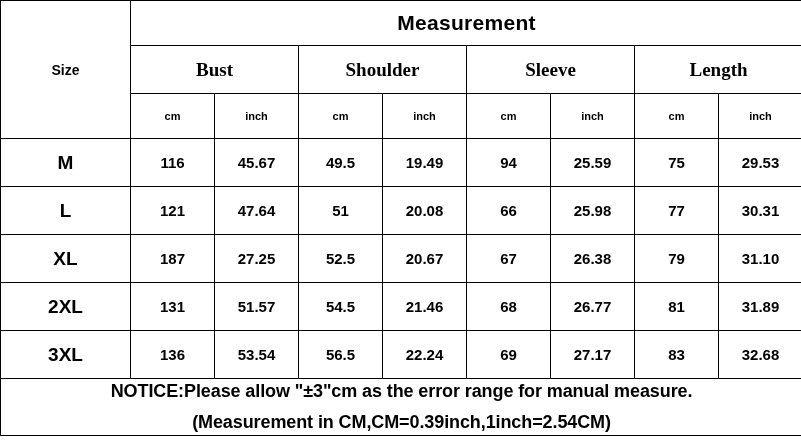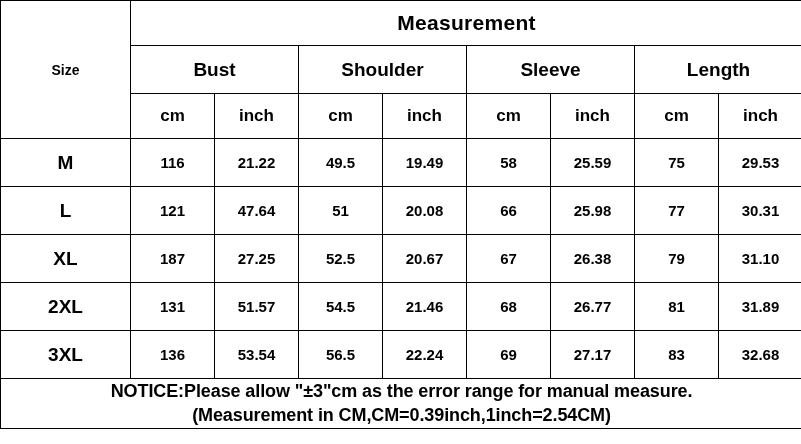--- a/index.html
+++ b/index.html
@@ -40,42 +40,44 @@
     height: 44px;
     letter-spacing: 0.3px;
   }
   .hdr-size {
     font-size: 14px;
     width: 130px;
   }
   .hdr-group {
     font-size: 19px;
     height: 47px;
+    font-family: Liberation Serif, serif;
   }
   .hdr-unit {
-    font-size: 17px;
+    font-size: 11px;
     height: 44px;
   }
   .data-row td {
     font-size: 15px;
     height: 47px;
   }
   .data-row .size-cell {
     font-size: 19px;
   }
   .notice {
     font-size: 18px;
     font-weight: bold;
     text-align: center;
     line-height: 1.35;
     padding: 4px 0 2px 0;
     letter-spacing: -0.1px;
   }
   .notice .line2 {
     display: block;
+    margin-top: 7px;
   }
   
   col.c-size   { width: 130px; }
   col.c-unit   { width: 84px; }
 </style>
 </head>
 <body>
 
 <div class="sheet">
   <table class="size-chart">
@@ -108,24 +110,24 @@
         <td class="hdr-unit">inch</td>
         <td class="hdr-unit">cm</td>
         <td class="hdr-unit">inch</td>
         <td class="hdr-unit">cm</td>
         <td class="hdr-unit">inch</td>
       </tr>
 
       <tr class="data-row">
         <td class="size-cell">M</td>
         <td>116</td>
-        <td>21.22</td>
+        <td>45.67</td>
         <td>49.5</td>
         <td>19.49</td>
-        <td>58</td>
+        <td>94</td>
         <td>25.59</td>
         <td>75</td>
         <td>29.53</td>
       </tr>
       <tr class="data-row">
         <td class="size-cell">L</td>
         <td>121</td>
         <td>47.64</td>
         <td>51</td>
         <td>20.08</td>

